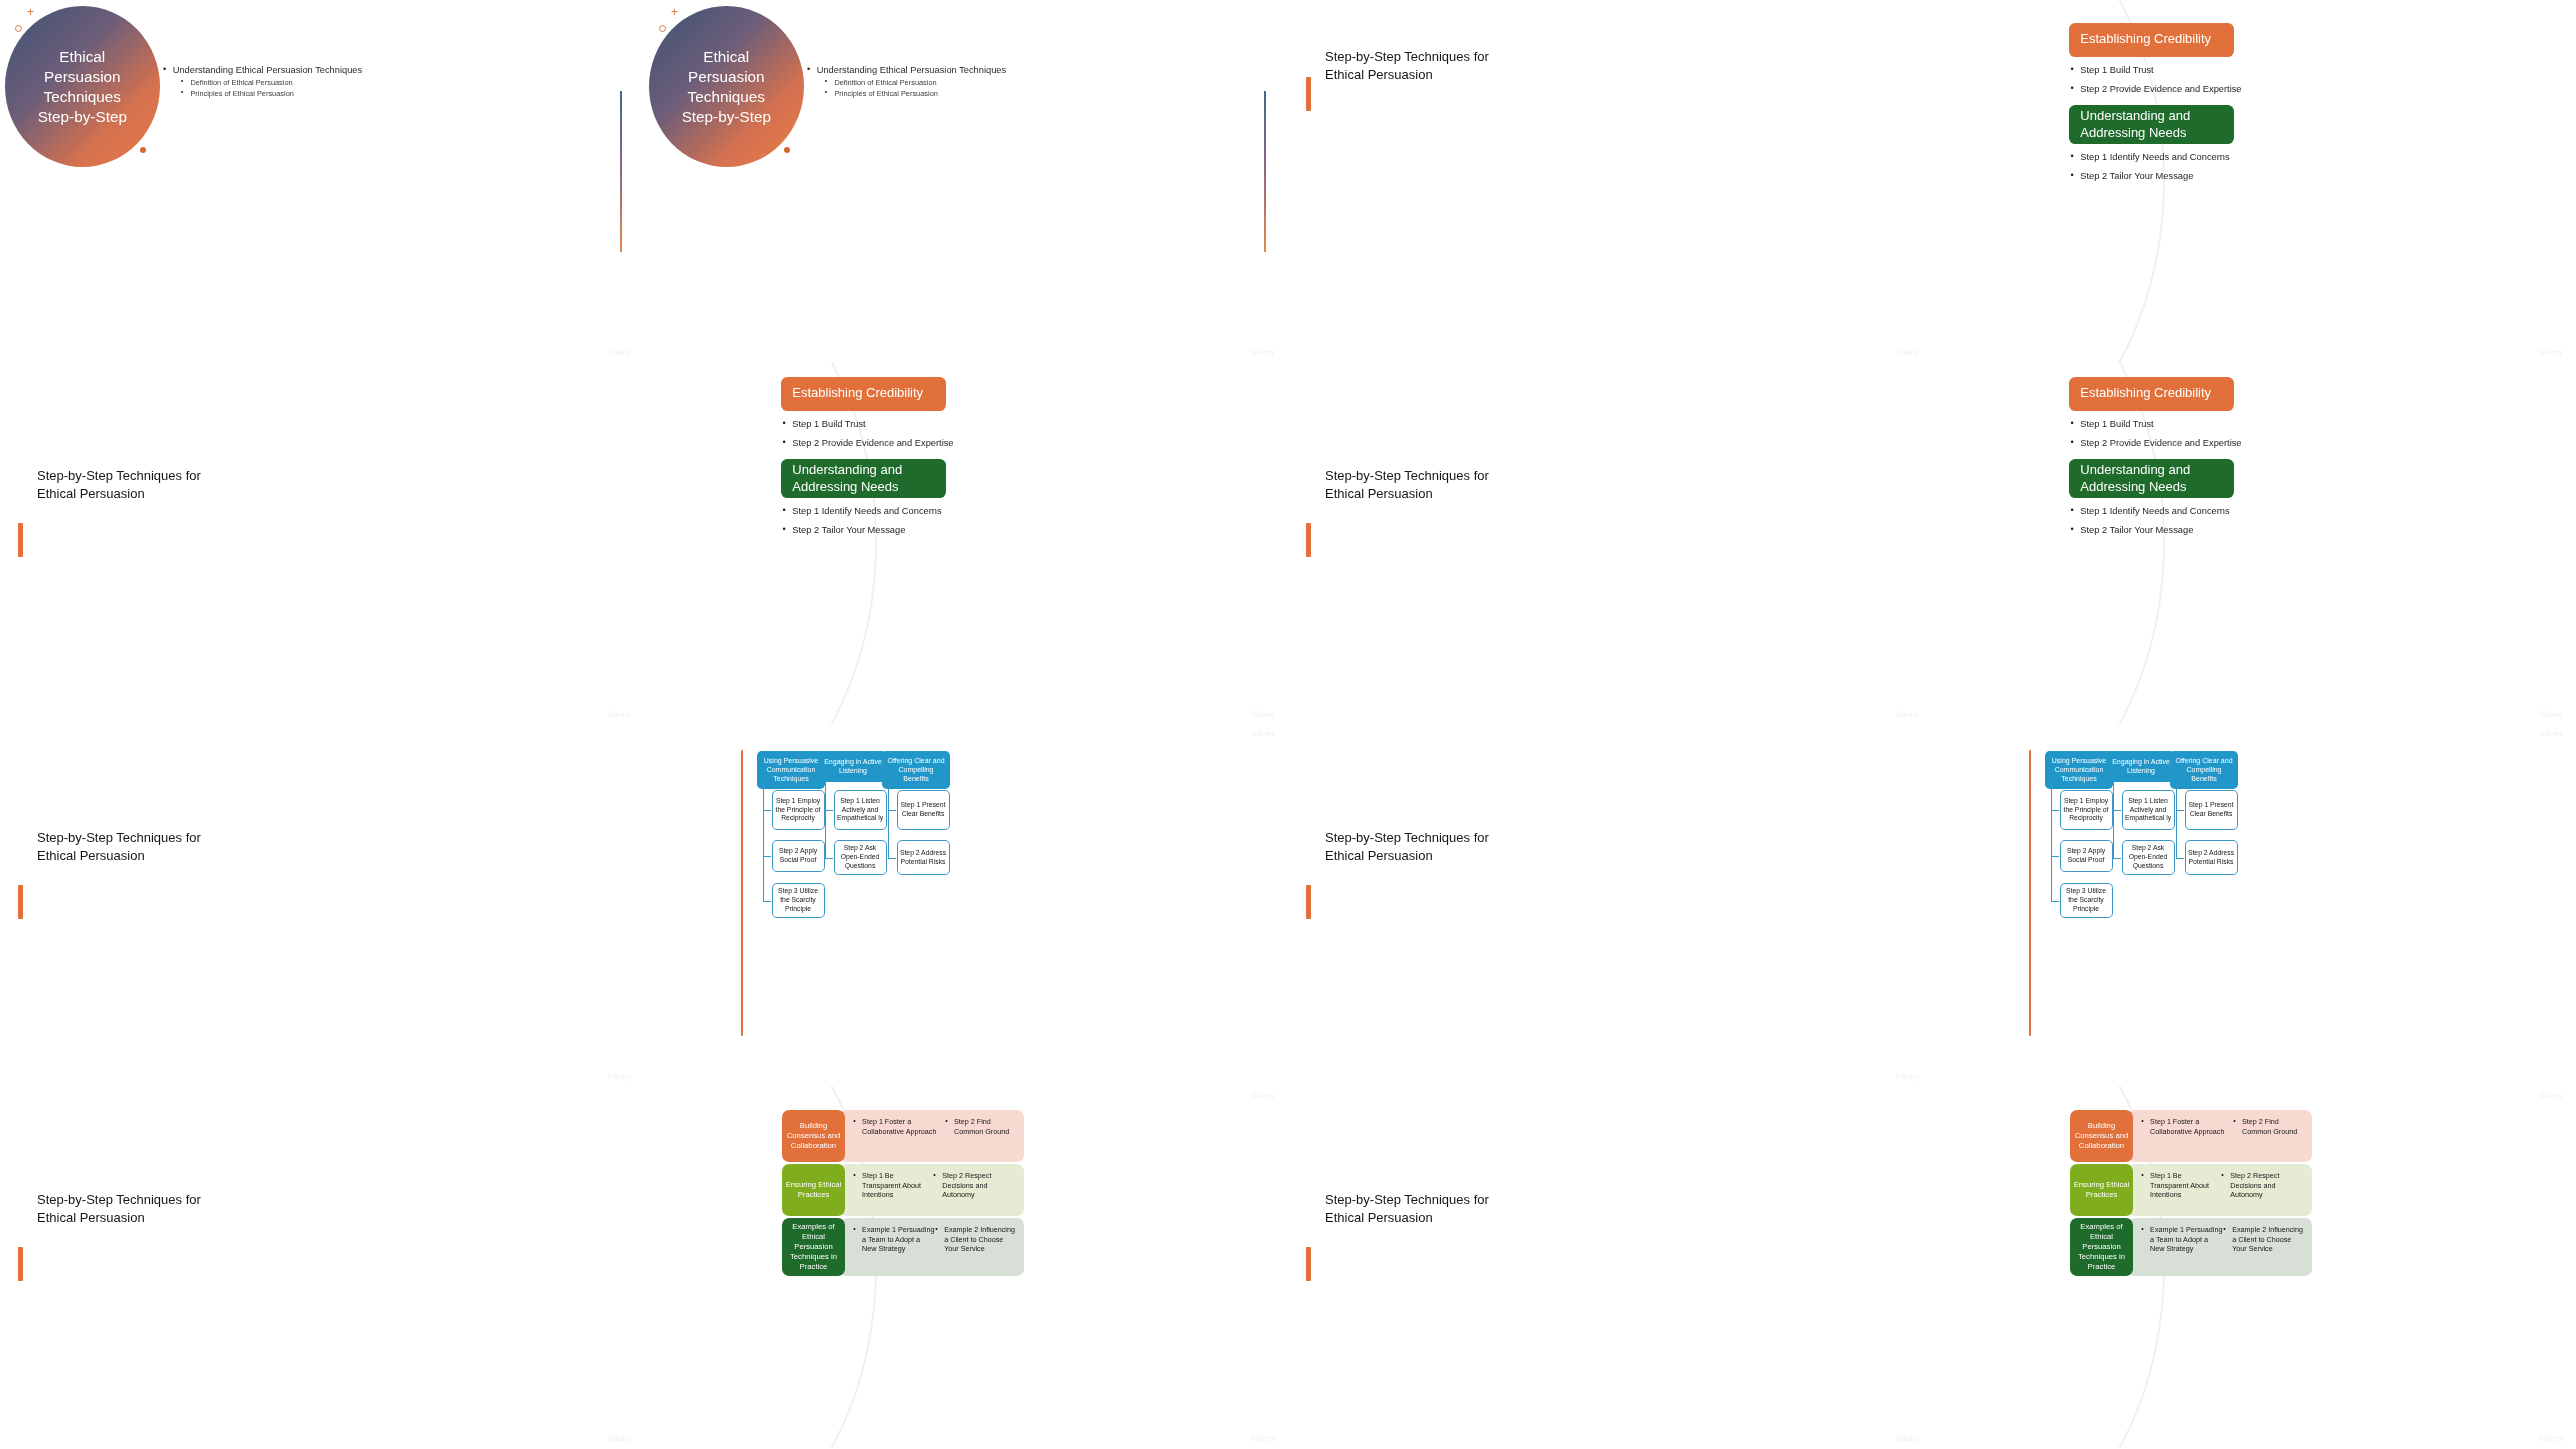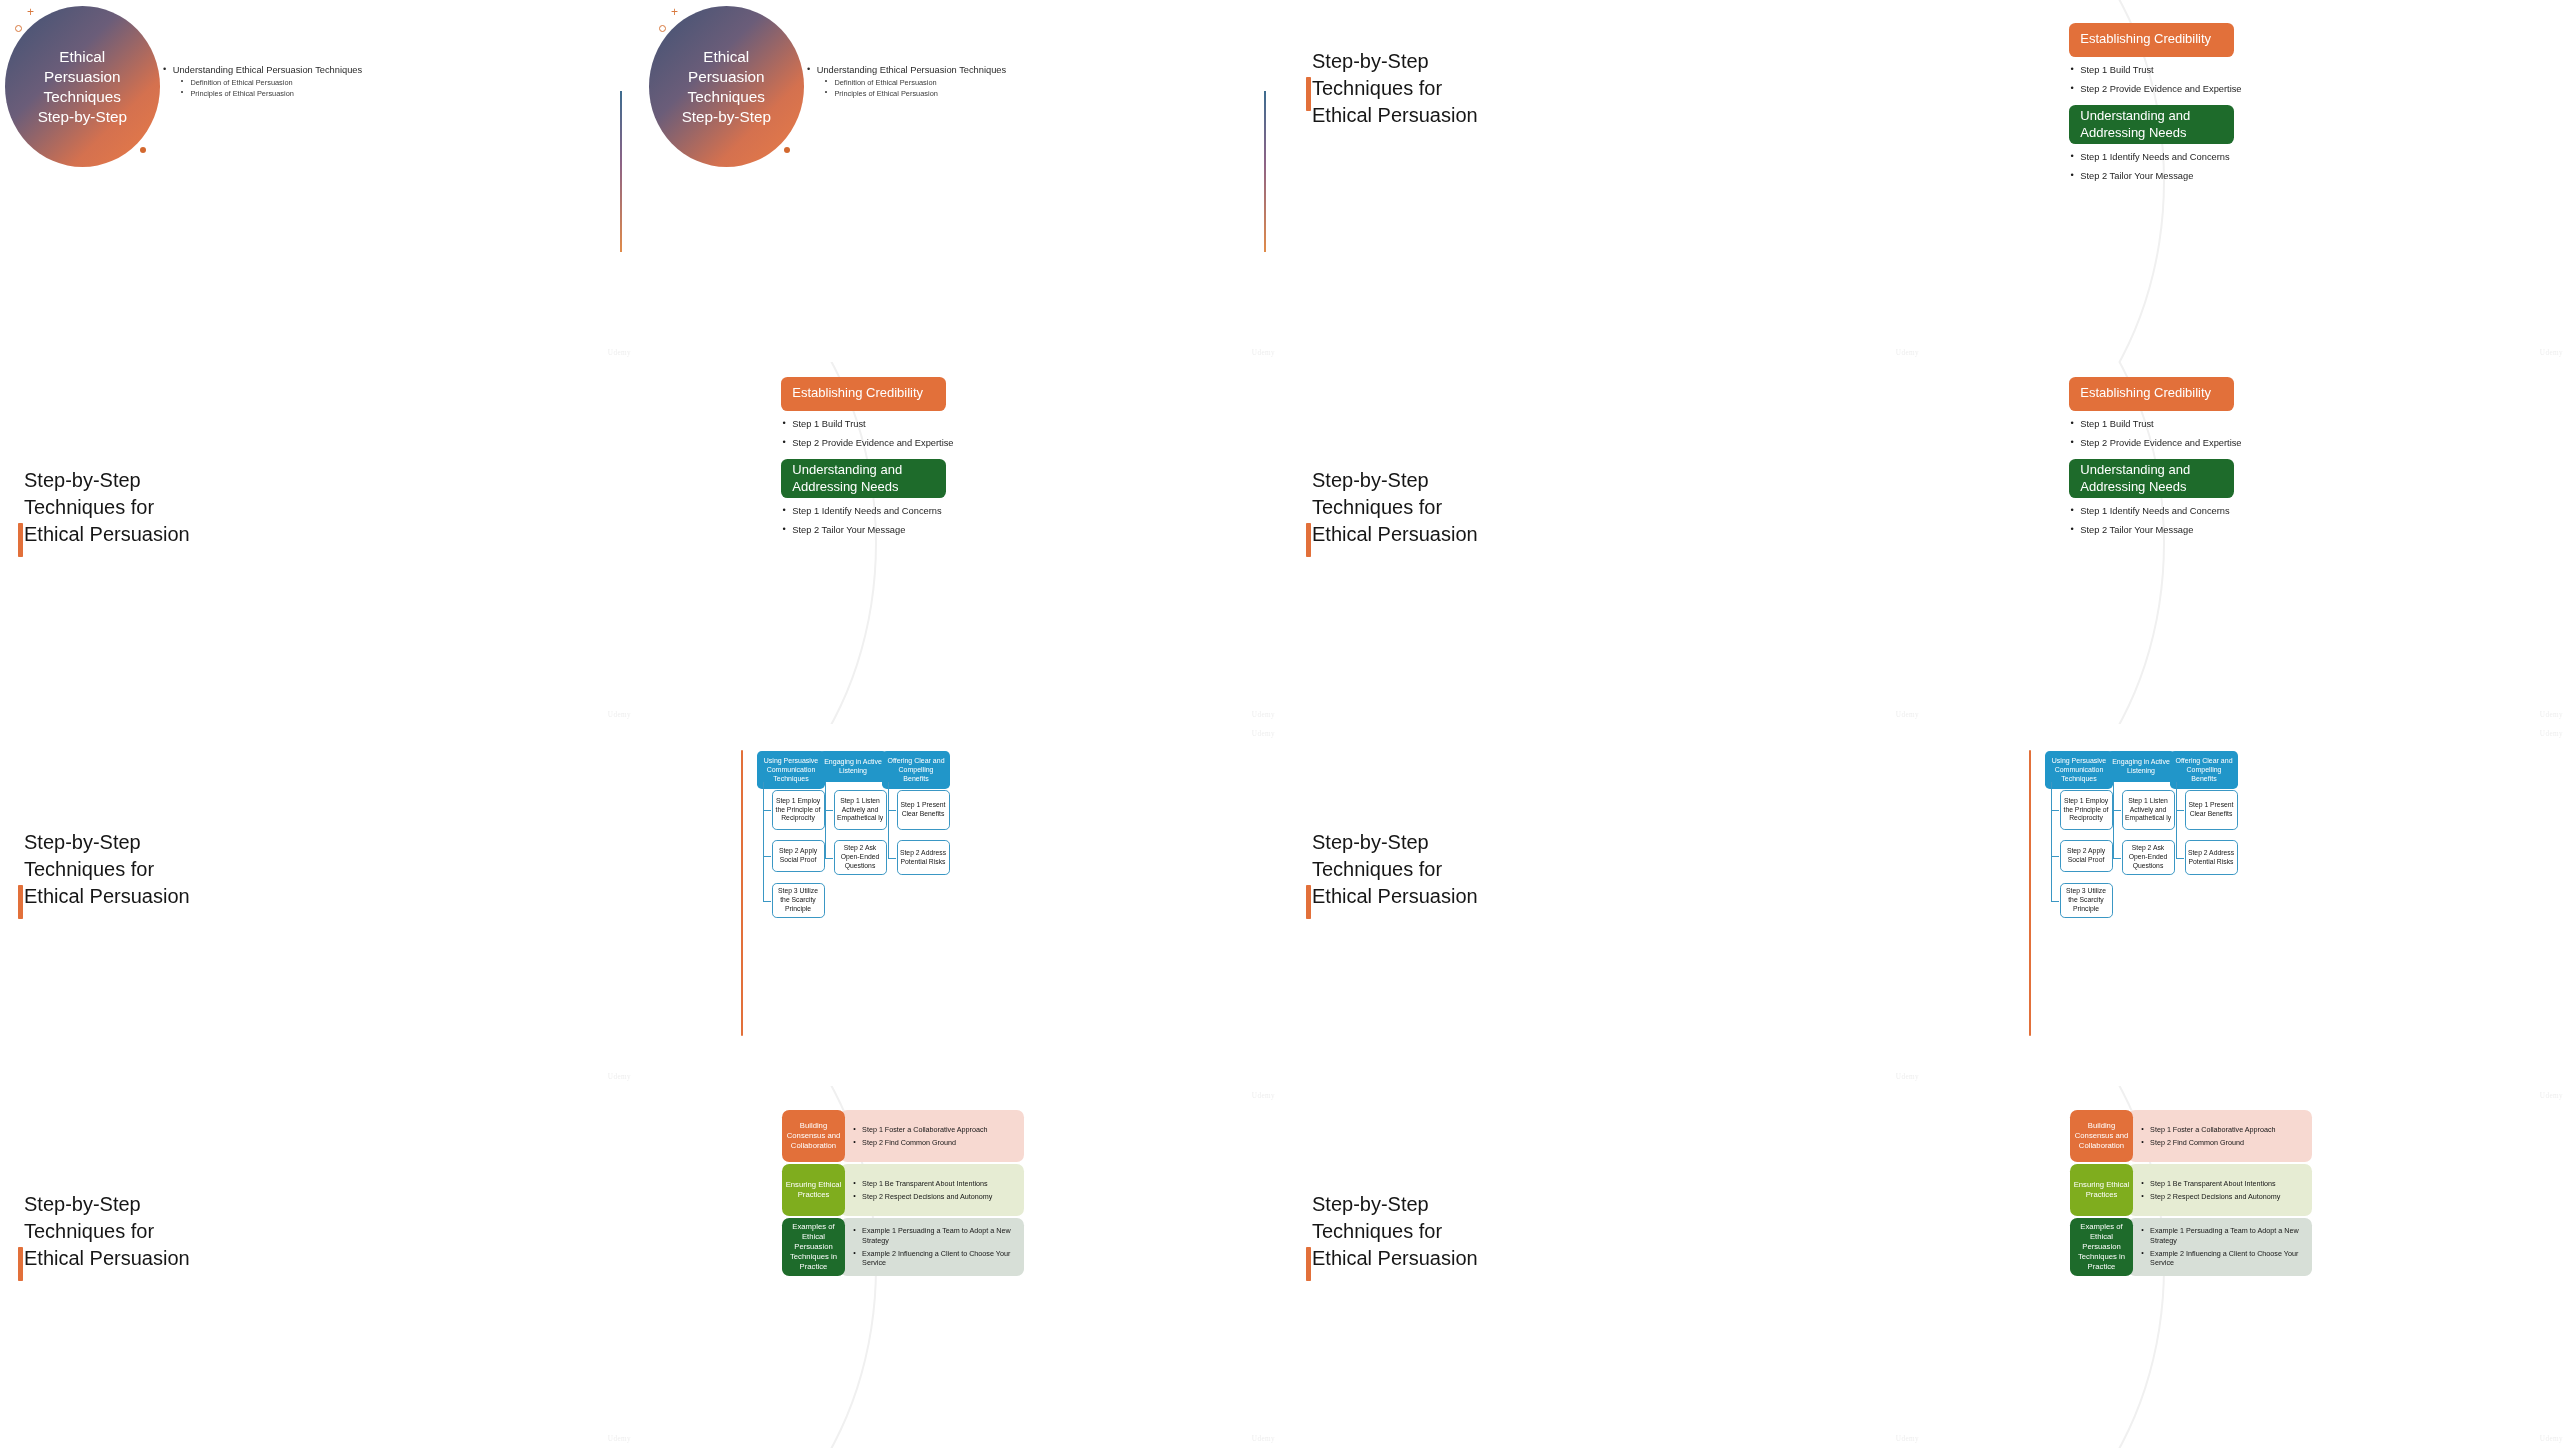--- a/index.html
+++ b/index.html
@@ -93,23 +93,23 @@
     width: 1.3px; height: 161px;
     background: linear-gradient(180deg, #3d6c8f 0%, #8d6386 45%, #e08b4a 100%);
   }
 
   
   .sec-bar {
     position: absolute; left: 17.7px; top: 159px;
     width: 5.6px; height: 34px; background: #e2703a; border-radius: 0.8px;
   }
   .sec-title {
-    position: absolute; left: 24px; top: 109px;
+    position: absolute; left: 37px; top: 109px;
     width: 169px;
-    font-size: 20px; line-height: 1.36; color: #161616;
+    font-size: 13px; line-height: 1.36; color: #161616;
   }
 
   
   .cA-box {
     position: absolute; border-radius: 6.4px;
     color: #ffffff; font-size: 13px; line-height: 1.28;
     padding: 9.7px 11.3px; display: flex; align-items: center;
   }
   .cA-orange { background: #e2703a; }
   .cA-green  { background: #1e6b2b; }
@@ -147,21 +147,21 @@
   .e-tag {
     border-radius: 7.2px; color: #ffffff;
     font-size: 7.7px; line-height: 1.3; text-align: center;
     width: 63px; padding: 4.8px 3.2px;
     display: flex; align-items: center; justify-content: center;
     position: relative; z-index: 2;
   }
   .e-body {
     border-radius: 7.2px; margin-left: -4.8px;
     padding: 7.2px 8px 7.2px 13px; width: 184px;
-    display: flex; flex-direction: column; justify-content: center;
+    display: flex; flex-direction: row; justify-content: center;
   }
   .e-li {
     position: relative; padding-left: 8.9px;
     font-size: 7.2px; color: #161616; line-height: 1.34; margin-bottom: 3.2px;
   }
   .e-li:last-child { margin-bottom: 0; }
   .e-li::before { content: "\2022"; position: absolute; left: 0; top: -0.8px; }
 </style>
 </head>
 <body>

